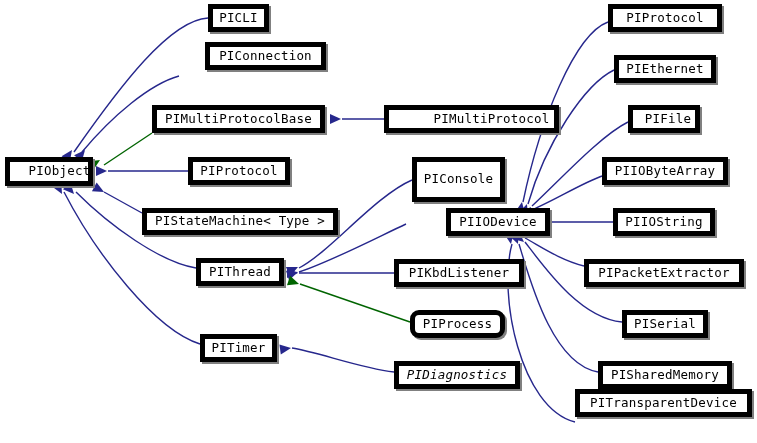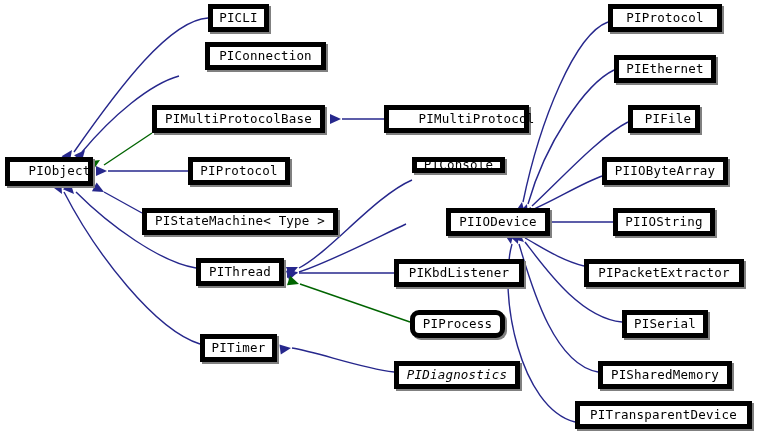--- a/index.html
+++ b/index.html
@@ -117,24 +117,24 @@
       </div>
       <div class="node" style="left: 142px; top: 208px; width: 196px; height: 27px; border-color: rgb(0, 0, 0); background: rgb(255, 255, 255); box-shadow: rgb(128, 128, 128) 2px 2px 0px 0px;">
         <span class="node-label">PIStateMachine&lt; Type &gt;</span>
       </div>
       <div class="node" style="left: 196px; top: 258px; width: 88px; height: 28px; border-color: rgb(0, 0, 0); background: rgb(255, 255, 255); box-shadow: rgb(128, 128, 128) 2px 2px 0px 0px;">
         <span class="node-label">PIThread</span>
       </div>
       <div class="node" style="left: 200px; top: 334px; width: 77px; height: 28px; border-color: rgb(0, 0, 0); background: rgb(255, 255, 255); box-shadow: rgb(128, 128, 128) 2px 2px 0px 0px;">
         <span class="node-label">PITimer</span>
       </div>
-      <div class="node" style="left: 384px; top: 105px; width: 145px; height: 28px; border-color: rgb(0, 0, 0); background: rgb(255, 255, 255); box-shadow: rgb(128, 128, 128) 2px 2px 0px 0px; padding-left: 40px;">
+      <div class="node" style="left: 384px; top: 105px; width: 175px; height: 28px; border-color: rgb(0, 0, 0); background: rgb(255, 255, 255); box-shadow: rgb(128, 128, 128) 2px 2px 0px 0px; padding-left: 40px;">
         <span class="node-label">PIMultiProtocol</span>
       </div>
-      <div class="node" style="left: 412px; top: 157px; width: 93px; height: 16px; border-color: rgb(0, 0, 0); background: rgb(255, 255, 255); box-shadow: rgb(128, 128, 128) 2px 2px 0px 0px;">
+      <div class="node" style="left: 412px; top: 157px; width: 93px; height: 45px; border-color: rgb(0, 0, 0); background: rgb(255, 255, 255); box-shadow: rgb(128, 128, 128) 2px 2px 0px 0px;">
         <span class="node-label">PIConsole</span>
       </div>
       <div class="node" style="left: 406px; top: 208px; width: 104px; height: 28px; border-color: rgb(0, 0, 0); background: rgb(255, 255, 255); box-shadow: rgb(128, 128, 128) 2px 2px 0px 0px; margin-left: 40px;">
         <span class="node-label">PIIODevice</span>
       </div>
       <div class="node" style="left: 394px; top: 259px; width: 130px; height: 28px; border-color: rgb(0, 0, 0); background: rgb(255, 255, 255); box-shadow: rgb(128, 128, 128) 2px 2px 0px 0px;">
         <span class="node-label">PIKbdListener</span>
       </div>
       <div class="node" style="left: 410px; top: 310px; width: 95px; height: 28px; border-color: rgb(0, 0, 0); background: rgb(255, 255, 255); box-shadow: rgb(128, 128, 128) 2px 2px 0px 0px; border-radius: 9px;">
         <span class="node-label">PIProcess</span>
@@ -159,18 +159,18 @@
       </div>
       <div class="node" style="left: 584px; top: 259px; width: 160px; height: 28px; border-color: rgb(0, 0, 0); background: rgb(255, 255, 255); box-shadow: rgb(128, 128, 128) 2px 2px 0px 0px;">
         <span class="node-label">PIPacketExtractor</span>
       </div>
       <div class="node" style="left: 622px; top: 310px; width: 86px; height: 28px; border-color: rgb(0, 0, 0); background: rgb(255, 255, 255); box-shadow: rgb(128, 128, 128) 2px 2px 0px 0px;">
         <span class="node-label">PISerial</span>
       </div>
       <div class="node" style="left: 598px; top: 361px; width: 134px; height: 28px; border-color: rgb(0, 0, 0); background: rgb(255, 255, 255); box-shadow: rgb(128, 128, 128) 2px 2px 0px 0px;">
         <span class="node-label">PISharedMemory</span>
       </div>
-      <div class="node" style="left: 575px; top: 401px; width: 177px; height: 28px; border-color: rgb(0, 0, 0); background: rgb(255, 255, 255); box-shadow: rgb(128, 128, 128) 2px 2px 0px 0px;">
+      <div class="node" style="left: 575px; top: 389px; width: 177px; height: 28px; border-color: rgb(0, 0, 0); background: rgb(255, 255, 255); box-shadow: rgb(128, 128, 128) 2px 2px 0px 0px;">
         <span class="node-label">PITransparentDevice</span>
       </div>
     </div>
 
 </div>
 
 </body></html>

